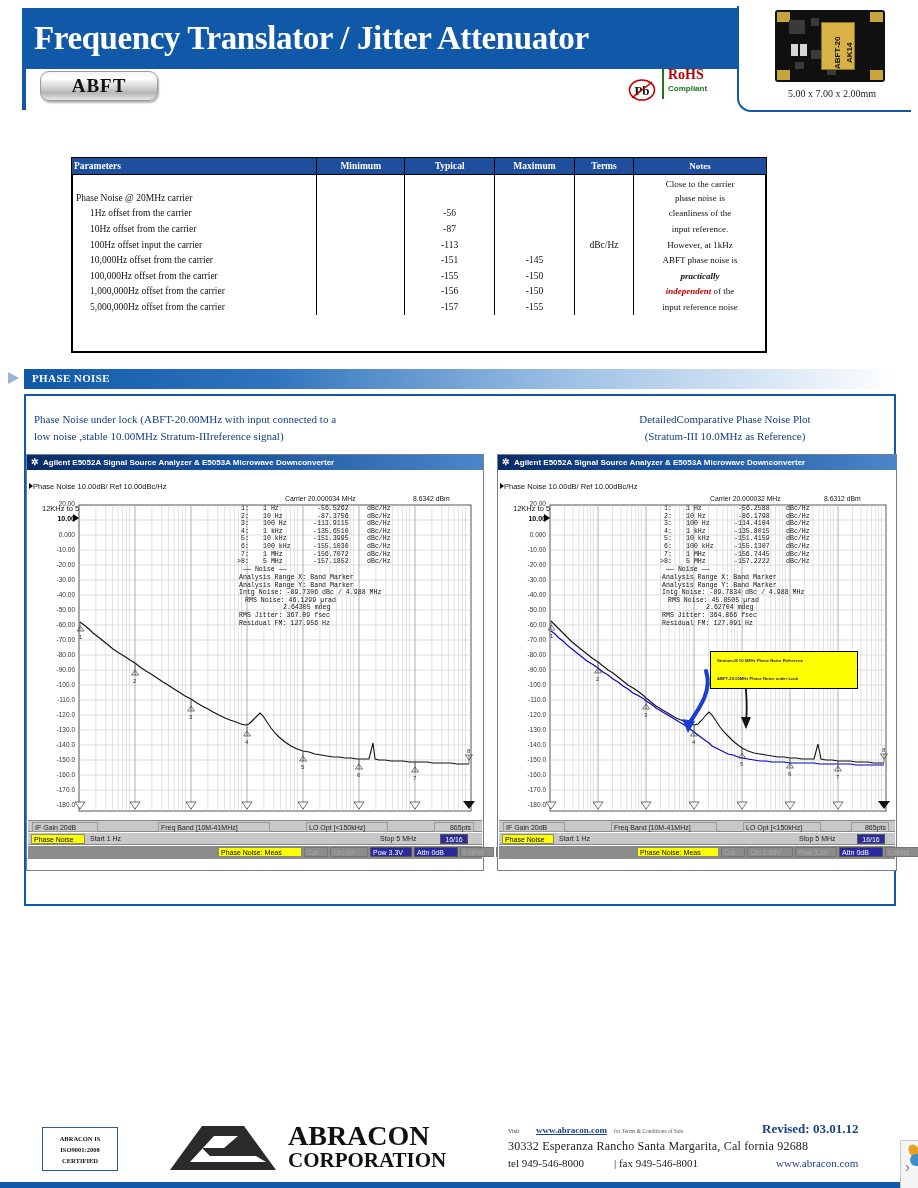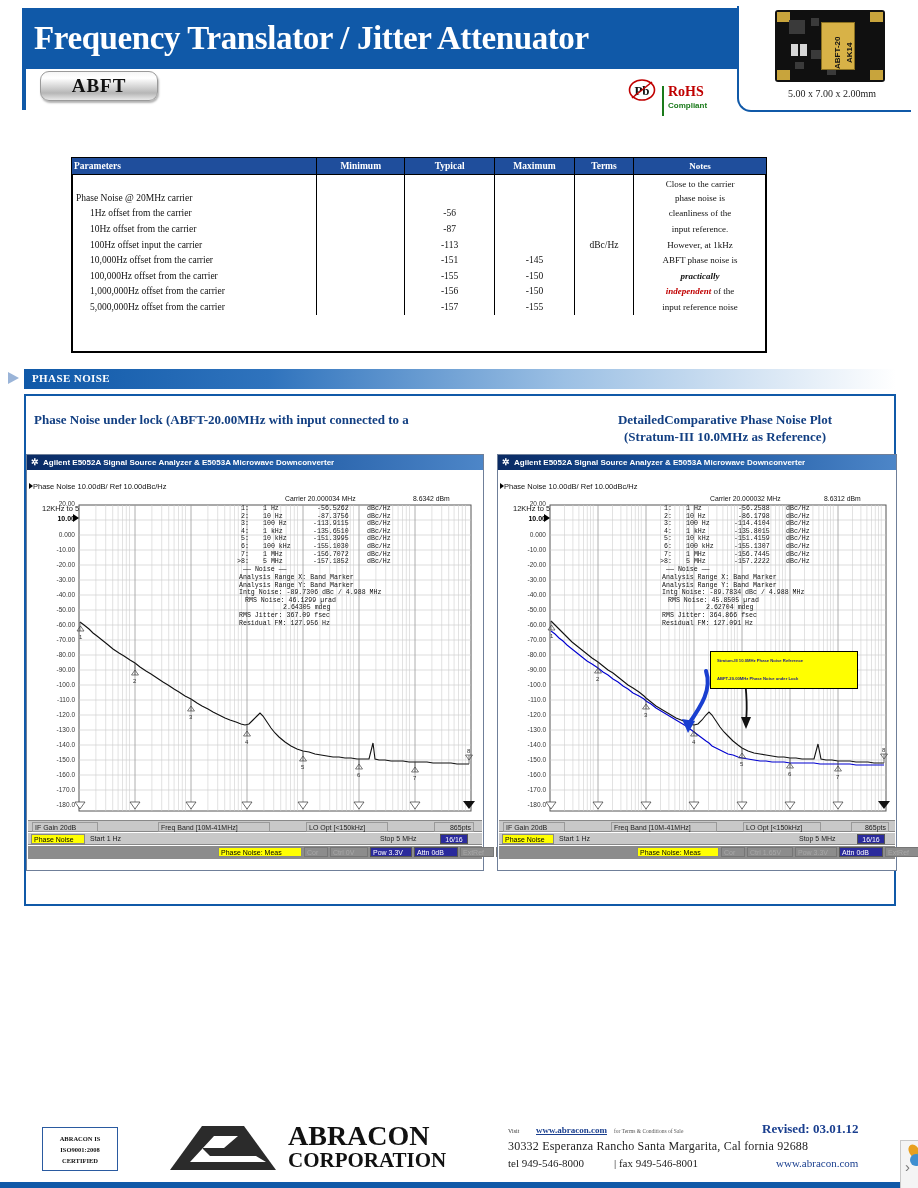--- a/index.html
+++ b/index.html
@@ -41,21 +41,21 @@
   }
   .abft-pill span {
     font-family:"Liberation Serif", serif; font-weight:bold;
     font-size:19px; color:#111; letter-spacing:1px;
   }
 
   
   .pb-mark {
     position:absolute; left:628px; top:76px; width:28px; height:28px;
   }
-  .rohs-box { position:absolute; left:662px; top:84px; width:70px; height:34px; }
+  .rohs-box { position:absolute; left:662px; top:67px; width:70px; height:34px; }
   .rohs-bar { position:absolute; left:0; top:2px; width:2px; height:30px; background:#1a7a1a; }
   .rohs-t1 { position:absolute; left:6px; top:0px; font-family:"Liberation Serif",serif;
              font-weight:bold; font-size:14px; color:#c00000; }
   .rohs-t2 { position:absolute; left:6px; top:17px; font-family:"Liberation Sans",sans-serif;
              font-weight:bold; font-size:8px; color:#1a7a1a; }
 
   
   .pkg-frame {
     position:absolute; left:737px; top:6px; width:174px; height:106px;
     border-left:2px solid #1059a8; border-bottom:2px solid #1059a8;
@@ -123,21 +123,21 @@
     font-weight:bold; font-size:11px; letter-spacing:0.4px;
   }
 
   
   .plot-panel {
     position:absolute; left:24px; top:394px; width:872px; height:512px;
     border:2px solid #1059a8; background:#ffffff;
   }
   .cap {
     position:absolute; color:#123f82; font-family:"Liberation Serif",serif;
-    font-weight:bold; font-size:13px; line-height:17px;
+    font-weight:normal; font-size:11px; line-height:17px;
   }
   .cap-l { left:34px; top:411px; width:440px; }
   .cap-r { left:560px; top:411px; width:330px; text-align:center; }
 
   
   .inst { position:absolute; background:#ffffff; border:1px solid #6f7f99; }
   .inst-title {
     position:absolute; left:0; top:0; height:15px; width:100%;
     background:linear-gradient(to right,#0a2a63 0%,#18539e 45%,#4d86c8 100%);
     color:#ffffff; font-family:"Liberation Sans",sans-serif;
@@ -407,20 +407,21 @@
 
 <div class="sec-arrow"></div>
 <div class="sec-bar">
   <span>PHASE NOISE</span>
 </div>
 
 <div class="plot-panel"></div>
 
 <div class="cap cap-l">
   <div>Phase Noise under lock (ABFT-20.00MHz with input connected to a</div>
+  <div>low noise ,stable 10.00MHz Stratum-IIIreference signal)</div>
 </div>
 <div class="cap cap-r">
   <div>DetailedComparative Phase Noise Plot</div>
   <div>(Stratum-III 10.0MHz as Reference)</div>
 </div>
 
 <div class="inst" style="left:26px; top:454px; width:458px; height:417px;">
   <div class="inst-title">
     <span class="inst-star">✲</span>
     <span>Agilent E5052A Signal Source Analyzer &amp; E5053A Microwave Downconverter</span>

